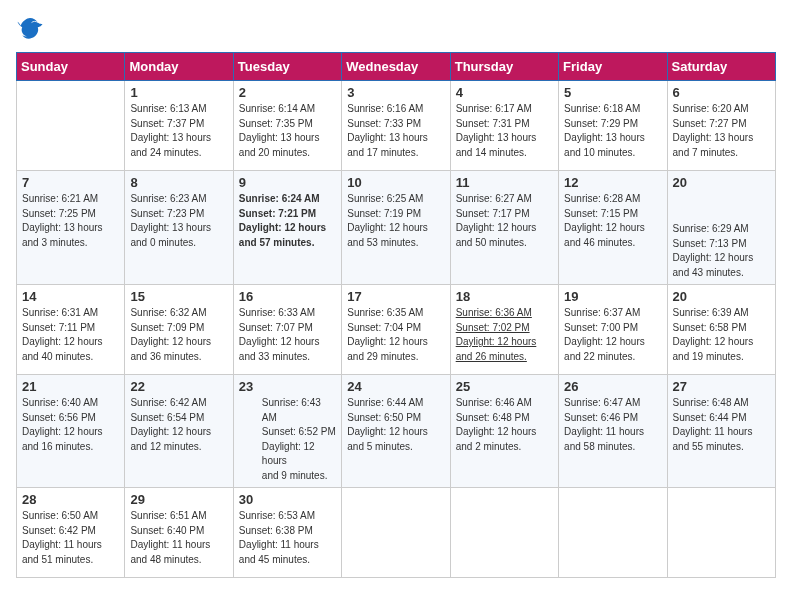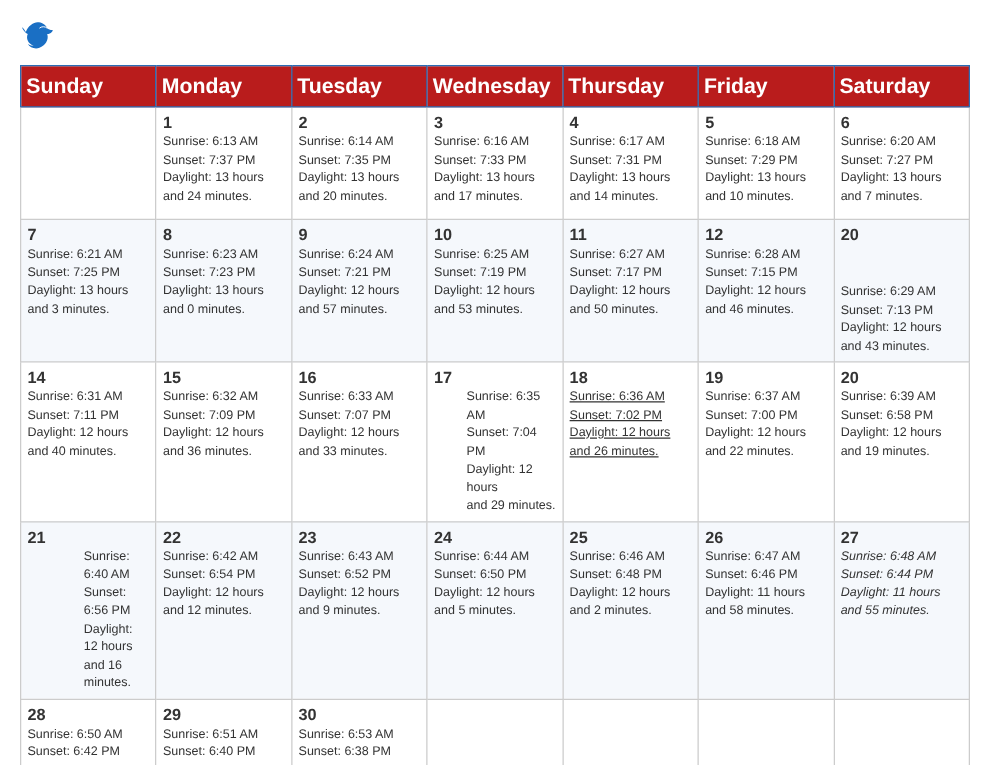--- a/index.html
+++ b/index.html
@@ -43,23 +43,23 @@
     .subtitle {
       font-size: 16px;
       color: #333;
     }
     .calendar {
       width: 100%;
       border-collapse: collapse;
       border: 1px solid #ccc;
     }
     .calendar th {
-      background: #b91c1c;
+      background: #be185d;
       color: #fff;
-      font-size: 17px;
+      font-size: 13px;
       font-weight: bold;
       padding: 6px 4px;
       text-align: left;
       border: 1px solid #2a6db5;
     }
     .calendar td {
       vertical-align: top;
       border: 1px solid #ccc;
       padding: 4px 5px;
       font-size: 11px;
@@ -174,21 +174,21 @@
         </td>
         <td>
           <span class="day-number">8</span>
           <div class="cell-text" style="white-space: pre-line;">Sunrise: 6:23 AM
 Sunset: 7:23 PM
 Daylight: 13 hours
 and 0 minutes.</div>
         </td>
         <td>
           <span class="day-number">9</span>
-          <div class="cell-text" style="white-space: pre-line;">Sunrise: 6:24 AM
+          <div class="cell-text" style="white-space: pre-line; font-weight: bold;">Sunrise: 6:24 AM
 Sunset: 7:21 PM
 Daylight: 12 hours
 and 57 minutes.</div>
         </td>
         <td>
           <span class="day-number">10</span>
           <div class="cell-text" style="white-space: pre-line;">Sunrise: 6:25 AM
 Sunset: 7:19 PM
 Daylight: 12 hours
 and 53 minutes.</div>
@@ -232,21 +232,21 @@
         </td>
         <td>
           <span class="day-number">16</span>
           <div class="cell-text" style="white-space: pre-line;">Sunrise: 6:33 AM
 Sunset: 7:07 PM
 Daylight: 12 hours
 and 33 minutes.</div>
         </td>
         <td>
           <span class="day-number">17</span>
-          <div class="cell-text" style="white-space: pre-line; margin-left: 26px;">Sunrise: 6:35 AM
+          <div class="cell-text" style="white-space: pre-line;">Sunrise: 6:35 AM
 Sunset: 7:04 PM
 Daylight: 12 hours
 and 29 minutes.</div>
         </td>
         <td>
           <span class="day-number">18</span>
           <div class="cell-text" style="white-space: pre-line; text-decoration: underline;">Sunrise: 6:36 AM
 Sunset: 7:02 PM
 Daylight: 12 hours
 and 26 minutes.</div>
@@ -262,35 +262,35 @@
           <span class="day-number">20</span>
           <div class="cell-text" style="white-space: pre-line;">Sunrise: 6:39 AM
 Sunset: 6:58 PM
 Daylight: 12 hours
 and 19 minutes.</div>
         </td>
       </tr>
       <tr>
         <td>
           <span class="day-number">21</span>
-          <div class="cell-text" style="white-space: pre-line; margin-left: 45px;">Sunrise: 6:40 AM
+          <div class="cell-text" style="white-space: pre-line;">Sunrise: 6:40 AM
 Sunset: 6:56 PM
 Daylight: 12 hours
 and 16 minutes.</div>
         </td>
         <td>
           <span class="day-number">22</span>
           <div class="cell-text" style="white-space: pre-line;">Sunrise: 6:42 AM
 Sunset: 6:54 PM
 Daylight: 12 hours
 and 12 minutes.</div>
         </td>
         <td>
           <span class="day-number">23</span>
-          <div class="cell-text" style="white-space: pre-line;">Sunrise: 6:43 AM
+          <div class="cell-text" style="white-space: pre-line; margin-left: 23px;">Sunrise: 6:43 AM
 Sunset: 6:52 PM
 Daylight: 12 hours
 and 9 minutes.</div>
         </td>
         <td>
           <span class="day-number">24</span>
           <div class="cell-text" style="white-space: pre-line;">Sunrise: 6:44 AM
 Sunset: 6:50 PM
 Daylight: 12 hours
 and 5 minutes.</div>
@@ -304,21 +304,21 @@
         </td>
         <td>
           <span class="day-number">26</span>
           <div class="cell-text" style="white-space: pre-line;">Sunrise: 6:47 AM
 Sunset: 6:46 PM
 Daylight: 11 hours
 and 58 minutes.</div>
         </td>
         <td>
           <span class="day-number">27</span>
-          <div class="cell-text" style="white-space: pre-line; font-style: italic;">Sunrise: 6:48 AM
+          <div class="cell-text" style="white-space: pre-line;">Sunrise: 6:48 AM
 Sunset: 6:44 PM
 Daylight: 11 hours
 and 55 minutes.</div>
         </td>
       </tr>
       <tr>
         <td>
           <span class="day-number">28</span>
           <div class="cell-text" style="white-space: pre-line;">Sunrise: 6:50 AM
 Sunset: 6:42 PM

